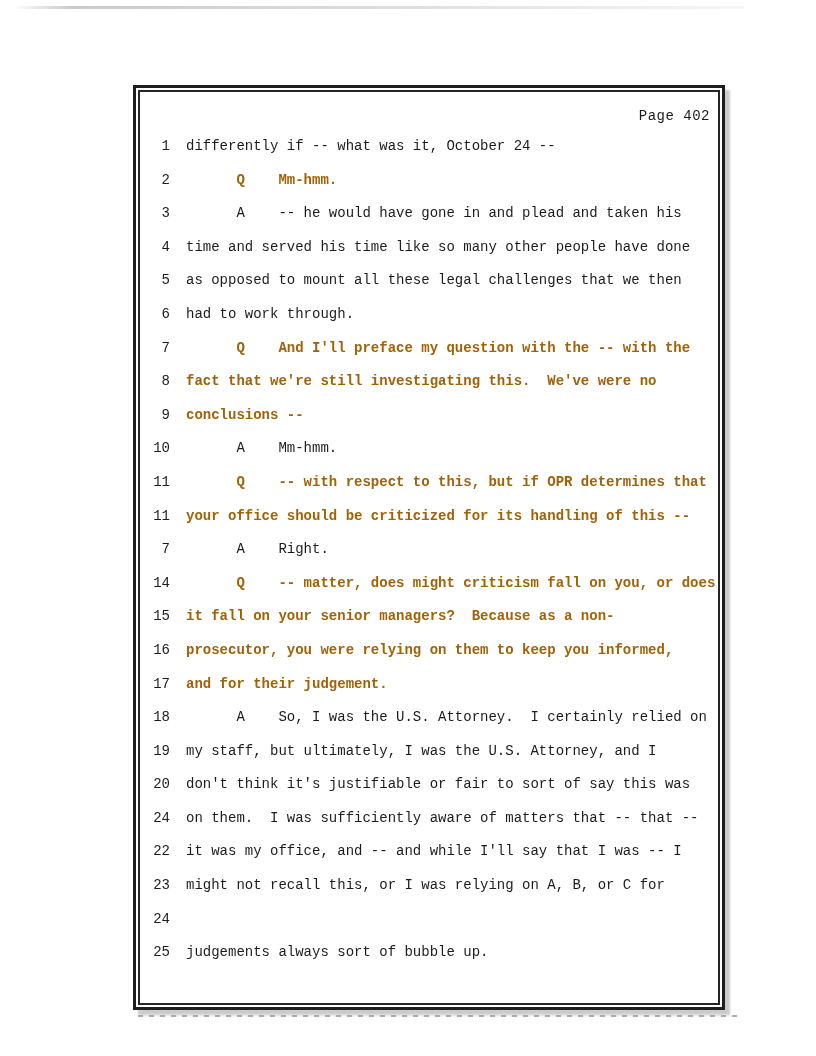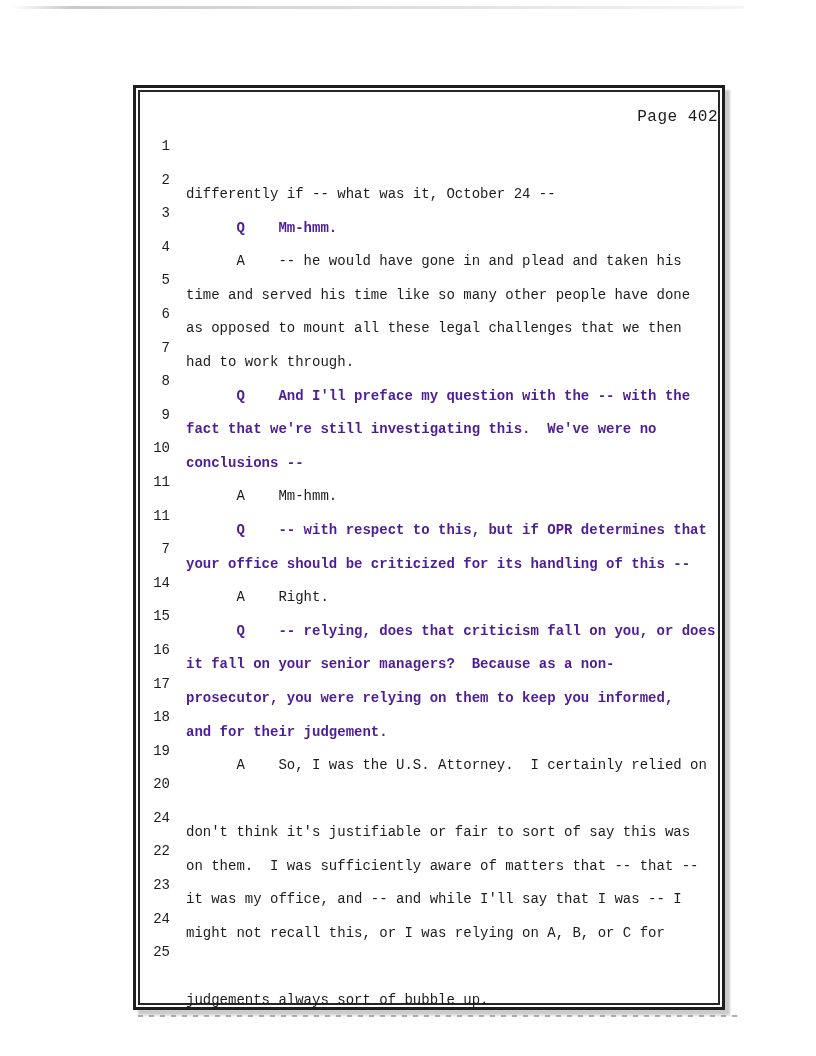--- a/index.html
+++ b/index.html
@@ -43,22 +43,22 @@
     position: relative;
     width: 100%;
     height: 100%;
     box-sizing: border-box;
     border: 2px solid #262626;
     padding-top: 44px;
   }
   .page-label {
     position: absolute;
     top: 16px;
-    right: 0;
-    font-size: 16px;
+    right: 8px;
+    font-size: 14px;
     letter-spacing: 0.5px;
     white-space: pre;
   }
   .lines {
     width: 100%;
   }
   .row {
     display: flex;
     height: 33.6px;
     font-size: 14px;
@@ -66,25 +66,24 @@
     align-items: flex-start;
   }
   .num {
     flex: none;
     width: 30px;
     text-align: right;
   }
   .txt {
     margin-left: 16px;
     white-space: pre;
-    margin-top: 48px;
   }
   .bold {
     font-weight: bold;
-    color: #4c1d95;
+    color: #a16207;
     font-family: Liberation Mono, monospace;
   }
   .scan-streak-bottom {
     position: absolute;
     top: 1015px;
     left: 138px;
     width: 600px;
     height: 2px;
     background: repeating-linear-gradient(90deg,
       rgba(110,110,110,0.55) 0 5px,
@@ -147,40 +146,41 @@
         <div class="row">
           <span class="num">11</span>
           <span class="txt bold">your office should be criticized for its handling of this --</span>
         </div>
         <div class="row">
           <span class="num">7</span>
           <span class="txt">      A    Right.</span>
         </div>
         <div class="row">
           <span class="num">14</span>
-          <span class="txt bold">      Q    -- relying, does that criticism fall on you, or does</span>
+          <span class="txt bold">      Q    -- matter, does might criticism fall on you, or does</span>
         </div>
         <div class="row">
           <span class="num">15</span>
           <span class="txt bold">it fall on your senior managers?  Because as a non-</span>
         </div>
         <div class="row">
           <span class="num">16</span>
           <span class="txt bold">prosecutor, you were relying on them to keep you informed,</span>
         </div>
         <div class="row">
           <span class="num">17</span>
           <span class="txt bold">and for their judgement.</span>
         </div>
         <div class="row">
           <span class="num">18</span>
           <span class="txt">      A    So, I was the U.S. Attorney.  I certainly relied on</span>
         </div>
         <div class="row">
           <span class="num">19</span>
+          <span class="txt">my staff, but ultimately, I was the U.S. Attorney, and I</span>
         </div>
         <div class="row">
           <span class="num">20</span>
           <span class="txt">don't think it's justifiable or fair to sort of say this was</span>
         </div>
         <div class="row">
           <span class="num">24</span>
           <span class="txt">on them.  I was sufficiently aware of matters that -- that --</span>
         </div>
         <div class="row">

